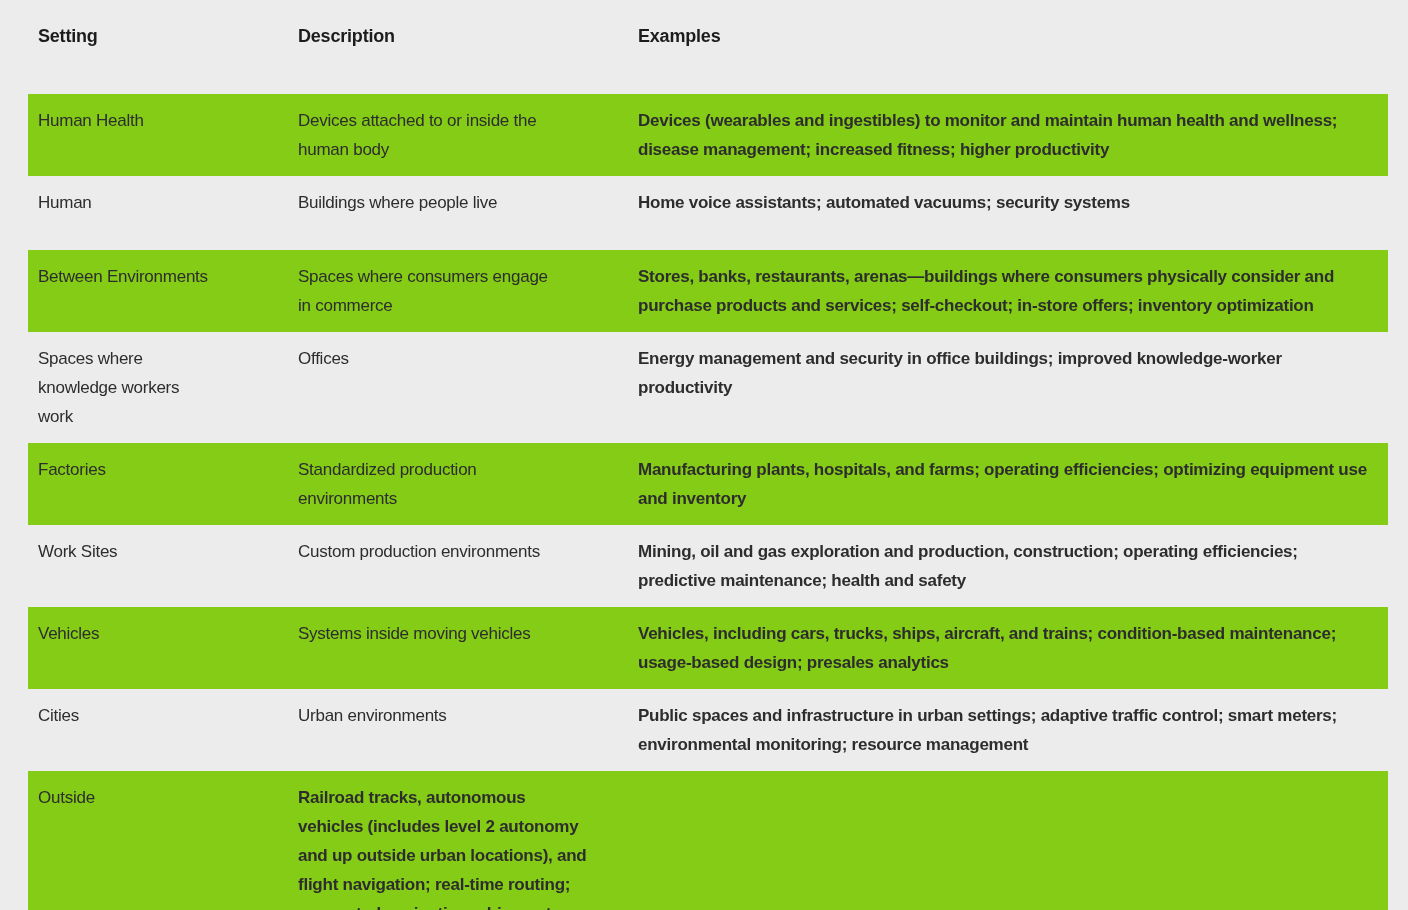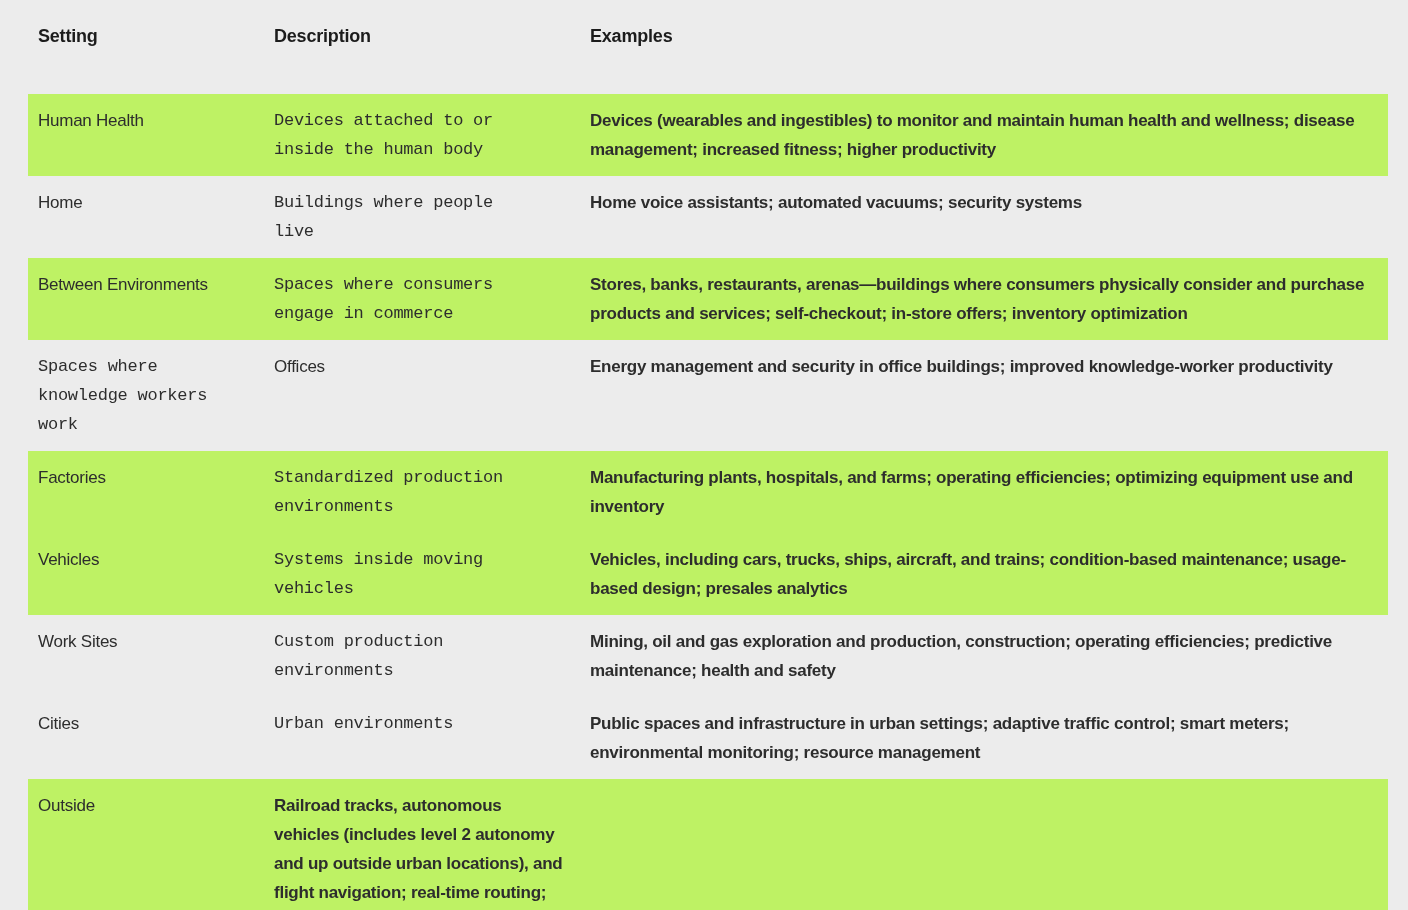--- a/index.html
+++ b/index.html
@@ -13,49 +13,49 @@
     font-family: "Liberation Sans", sans-serif;
     color: #2d2d2d;
     overflow: hidden;
   }
   .table-wrap {
     margin: 0 20px 0 28px; 
   }
   .grid-row {
     display: grid;
     grid-template-columns: 236px 316px 1fr;
+    gap: 24px;
   }
   .header-row {
     height: 94px;
     box-sizing: border-box;
   }
   .header-cell {
     padding: 26px 20px 0 10px;
     font-size: 18px;
     font-weight: bold;
     letter-spacing: -0.2px;
     color: #1c1c1c;
   }
   .row {
     min-height: 74px;
     box-sizing: border-box;
   }
   .row.alt {
-    background: #bef264;
+    background: #84cc16;
   }
   .cell {
     padding: 12px 20px 12px 10px;
     font-size: 17px;
     line-height: 29px;
     letter-spacing: -0.25px;
     color: #2d2d2d;
   }
   .cell.col-description {
     padding-right: 46px;
-    font-family: Liberation Mono, monospace;
   }
   .cell.col-examples {
     padding-right: 16px;
     font-weight: bold;
   }
 </style>
 </head>
 <body>
 
 <div class="table-wrap">
@@ -64,48 +64,48 @@
     <div class="header-cell">Description</div>
     <div class="header-cell">Examples</div>
   </div>
   <div>
       <div class="grid-row row alt">
         <div class="cell col-setting">Human Health</div>
         <div class="cell col-description">Devices attached to or inside the human body</div>
         <div class="cell col-examples">Devices (wearables and ingestibles) to monitor and maintain human health and wellness; disease management; increased fitness; higher productivity</div>
       </div>
       <div class="grid-row row">
-        <div class="cell col-setting">Home</div>
+        <div class="cell col-setting">Human</div>
         <div class="cell col-description">Buildings where people live</div>
         <div class="cell col-examples">Home voice assistants; automated vacuums; security systems</div>
       </div>
       <div class="grid-row row alt">
         <div class="cell col-setting">Between Environments</div>
         <div class="cell col-description">Spaces where consumers engage in commerce</div>
         <div class="cell col-examples">Stores, banks, restaurants, arenas—buildings where consumers physically consider and purchase products and services; self-checkout; in-store offers; inventory optimization</div>
       </div>
       <div class="grid-row row">
         <div class="cell col-description">Spaces where knowledge workers work</div>
         <div class="cell col-setting">Offices</div>
         <div class="cell col-examples">Energy management and security in office buildings; improved knowledge-worker productivity</div>
       </div>
       <div class="grid-row row alt">
         <div class="cell col-setting">Factories</div>
         <div class="cell col-description">Standardized production environments</div>
         <div class="cell col-examples">Manufacturing plants, hospitals, and farms; operating efficiencies; optimizing equipment use and inventory</div>
       </div>
+      <div class="grid-row row">
+        <div class="cell col-setting">Work Sites</div>
+        <div class="cell col-description">Custom production environments</div>
+        <div class="cell col-examples">Mining, oil and gas exploration and production, construction; operating efficiencies; predictive maintenance; health and safety</div>
+      </div>
       <div class="grid-row row alt">
         <div class="cell col-setting">Vehicles</div>
         <div class="cell col-description">Systems inside moving vehicles</div>
         <div class="cell col-examples">Vehicles, including cars, trucks, ships, aircraft, and trains; condition-based maintenance; usage-based design; presales analytics</div>
-      </div>
-      <div class="grid-row row">
-        <div class="cell col-setting">Work Sites</div>
-        <div class="cell col-description">Custom production environments</div>
-        <div class="cell col-examples">Mining, oil and gas exploration and production, construction; operating efficiencies; predictive maintenance; health and safety</div>
       </div>
       <div class="grid-row row">
         <div class="cell col-setting">Cities</div>
         <div class="cell col-description">Urban environments</div>
         <div class="cell col-examples">Public spaces and infrastructure in urban settings; adaptive traffic control; smart meters; environmental monitoring; resource management</div>
       </div>
       <div class="grid-row row alt">
         <div class="cell col-setting">Outside</div>
         <div class="cell col-examples">Railroad tracks, autonomous vehicles (includes level 2 autonomy and up outside urban locations), and flight navigation; real-time routing; connected navigation; shipment tracking</div>
       </div>

